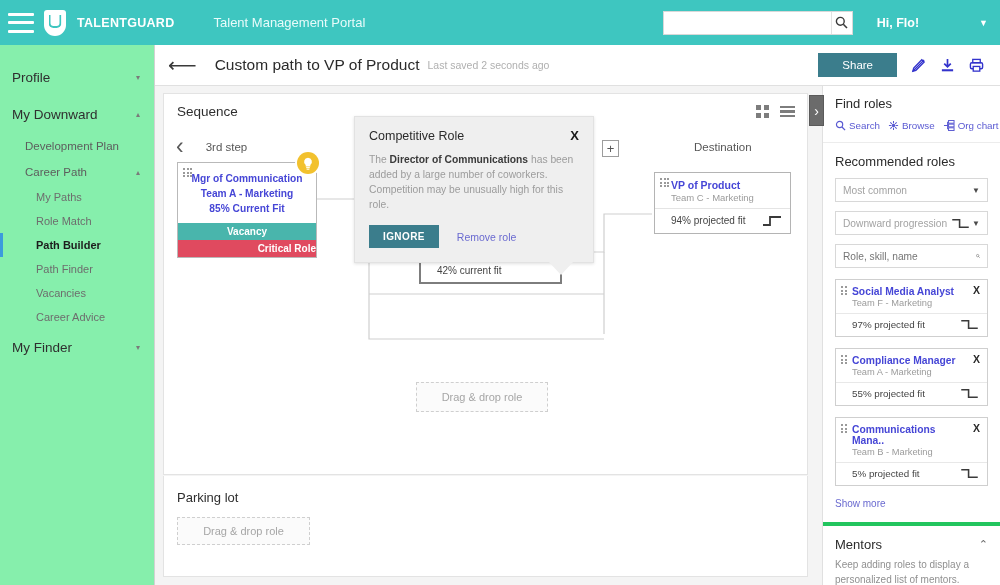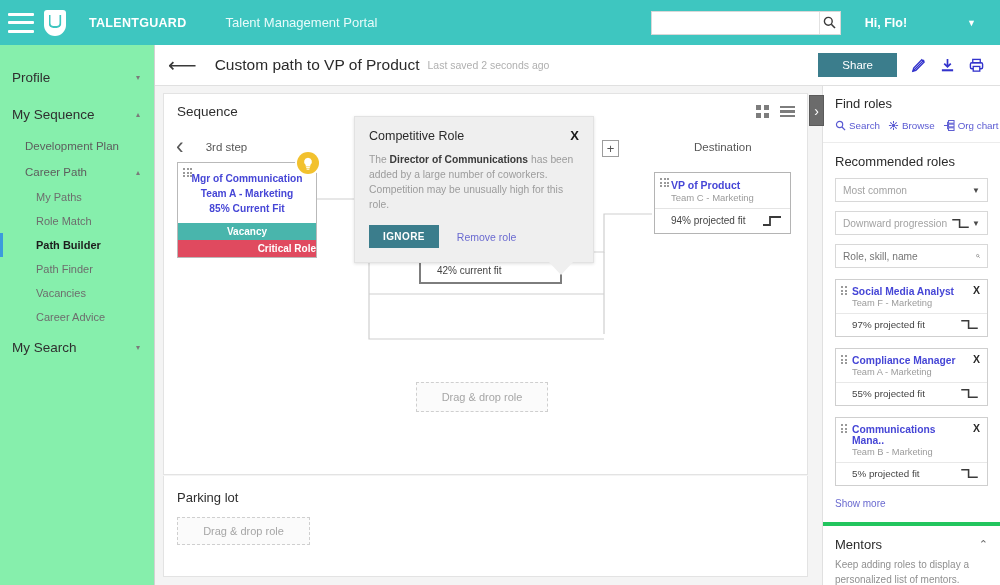--- a/index.html
+++ b/index.html
@@ -12,30 +12,30 @@
   .app { position: relative; width: 1000px; height: 585px; }
 
   
   .topbar {
     position: absolute; top: 0; left: 0; width: 1000px; height: 45px;
     background: #3ec6c0; display: flex; align-items: center;
   }
   .hamburger { width: 26px; height: 20px; margin-left: 8px; margin-right: 10px;
     display: flex; flex-direction: column; justify-content: space-between; cursor: pointer; }
   .hamburger span { display: block; height: 3px; background: #ffffff; border-radius: 1px; }
-  .logo-wrap { display: flex; align-items: center; gap: 23px; }
+  .logo-wrap { display: flex; align-items: center; gap: 11px; }
   .shield { width: 22px; height: 26px; background: #ffffff;
     border-radius: 3px 3px 11px 11px; position: relative; }
   .shield::after { content: ""; position: absolute; left: 50%; top: 5px;
     transform: translateX(-50%); width: 9px; height: 11px;
     border: 2.5px solid #3ec6c0; border-top: none; border-radius: 0 0 5px 5px; }
   .brand { color: #ffffff; font-size: 12.5px; letter-spacing: .3px; font-weight: bold; }
   .brand .g { font-weight: bold; }
   .portal-title { color: #e8fbfa; font-size: 13px; margin-left: 39px; }
-  .top-right { margin-left: auto; display: flex; align-items: center; padding-right: 24px; }
+  .top-right { margin-left: auto; display: flex; align-items: center; padding-right: 12px; }
   .searchbox { width: 190px; height: 24px; background: #ffffff; border: 1px solid #d8d8d8;
     display: flex; align-items: center; }
   .searchbox input { flex: 1; border: none; outline: none; height: 22px;
     font-size: 12px; padding: 0 6px; font-family: "Liberation Sans", sans-serif; }
   .search-btn { width: 26px; height: 22px; border-left: 1px solid #e2e2e2;
     display: flex; align-items: center; justify-content: center; cursor: pointer; }
   .greet { color: #ffffff; font-size: 12.5px; font-weight: bold; margin-left: 24px; }
   .caret-white { margin-left: 60px; color: #ffffff; font-size: 9px; cursor: pointer; }
 
   
@@ -232,38 +232,38 @@
       <div class="caret-white">▼</div>
     </div>
   </div>
 
   <div class="sidebar">
     <div class="nav-top">
       <span>Profile</span>
       <span class="tri">▾</span>
     </div>
     <div class="nav-top">
-      <span>My Sequence</span>
+      <span>My Downward</span>
       <span class="tri">▴</span>
     </div>
     <div class="nav-sub">
       <span>Development Plan</span>
     </div>
     <div class="nav-sub">
       <span>Career Path</span>
       <span class="tri">▴</span>
     </div>
     <div class="nav-sub2"><span>My Paths</span></div>
     <div class="nav-sub2"><span>Role Match</span></div>
     <div class="nav-sub2 active"><span>Path Builder</span></div>
     <div class="nav-sub2"><span>Path Finder</span></div>
     <div class="nav-sub2"><span>Vacancies</span></div>
     <div class="nav-sub2"><span>Career Advice</span></div>
     <div class="nav-top">
-      <span>My Search</span>
+      <span>My Finder</span>
       <span class="tri">▾</span>
     </div>
   </div>
 
   <div class="page-header">
     <div class="back-arrow">⟵</div>
     <div class="page-title">Custom path to VP of Product</div>
     <div class="saved-note">Last saved 2 seconds ago</div>
     <div class="hdr-right">
       <div class="share-btn">Share</div>

